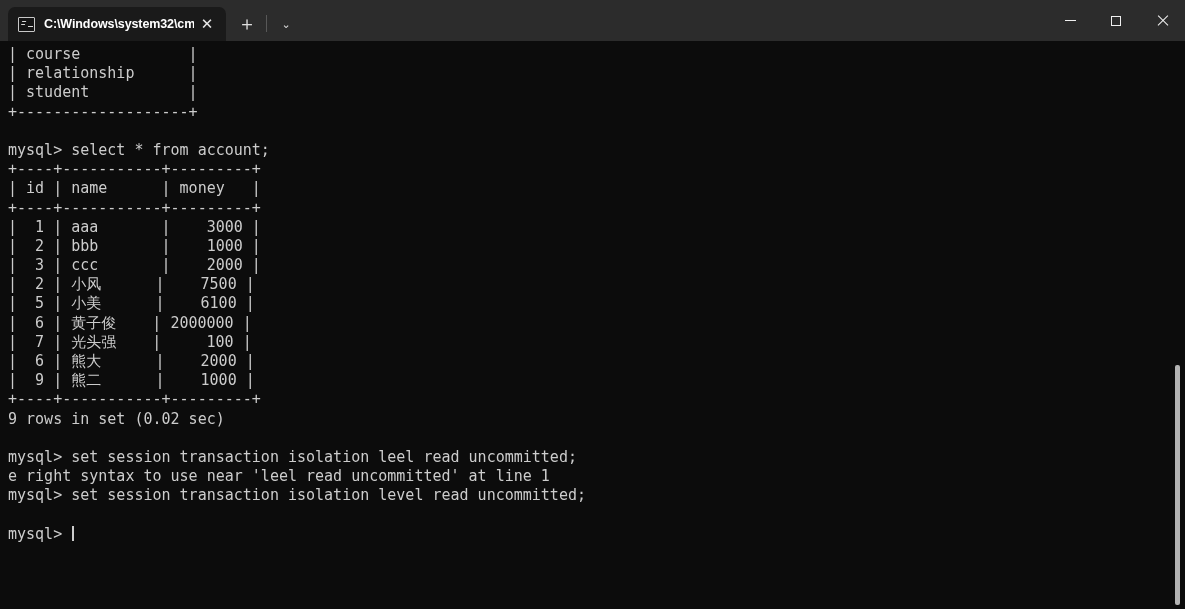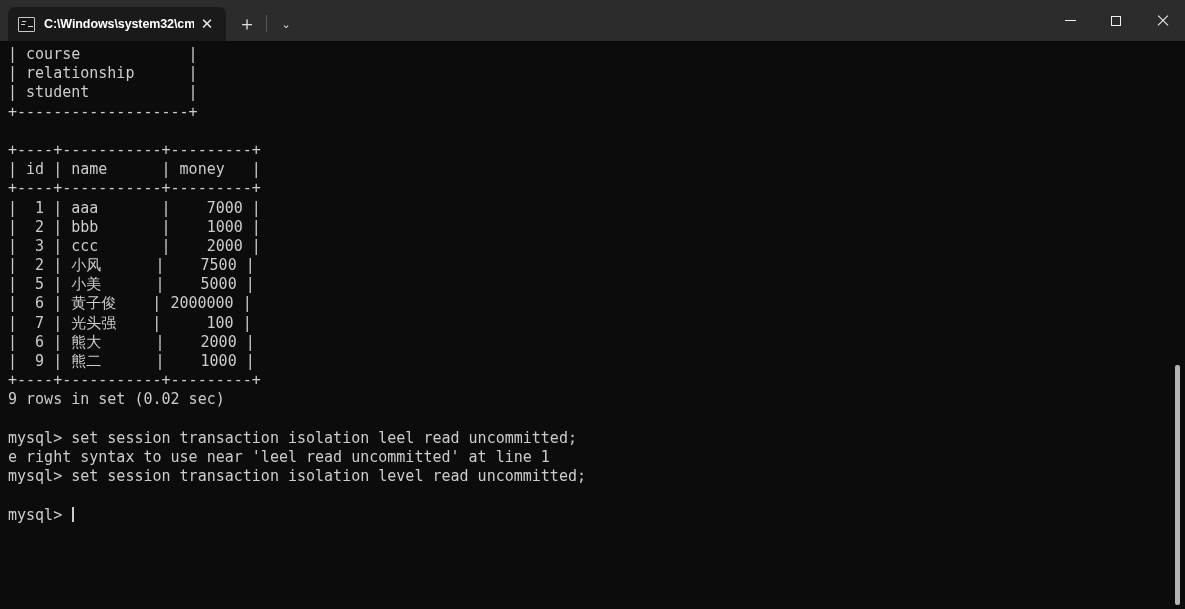--- a/index.html
+++ b/index.html
@@ -260,28 +260,29 @@
       </div>
     </div>
   </div>
 
   <div class="terminal" id="terminal-output">
       <div class="term-line">| course            |</div>
       <div class="term-line">| relationship      |</div>
       <div class="term-line">| student           |</div>
       <div class="term-line">+-------------------+</div>
       <div class="term-line blank"> </div>
+      <div class="term-line">mysql&gt; select * from account;</div>
       <div class="term-line">+----+-----------+---------+</div>
       <div class="term-line">| id | name      | money   |</div>
       <div class="term-line">+----+-----------+---------+</div>
-      <div class="term-line">|  1 | aaa       |    7000 |</div>
+      <div class="term-line">|  1 | aaa       |    3000 |</div>
       <div class="term-line">|  2 | bbb       |    1000 |</div>
       <div class="term-line">|  3 | ccc       |    2000 |</div>
       <div class="term-line">|  2 | 小风      |    7500 |</div>
-      <div class="term-line">|  5 | 小美      |    5000 |</div>
+      <div class="term-line">|  5 | 小美      |    6100 |</div>
       <div class="term-line">|  6 | 黄子俊    | 2000000 |</div>
       <div class="term-line">|  7 | 光头强    |     100 |</div>
       <div class="term-line">|  6 | 熊大      |    2000 |</div>
       <div class="term-line">|  9 | 熊二      |    1000 |</div>
       <div class="term-line">+----+-----------+---------+</div>
       <div class="term-line">9 rows in set (0.02 sec)</div>
       <div class="term-line blank"> </div>
       <div class="term-line">mysql&gt; set session transaction isolation leel read uncommitted;</div>
       <div class="term-line">e right syntax to use near 'leel read uncommitted' at line 1</div>
       <div class="term-line">mysql&gt; set session transaction isolation level read uncommitted;</div>

